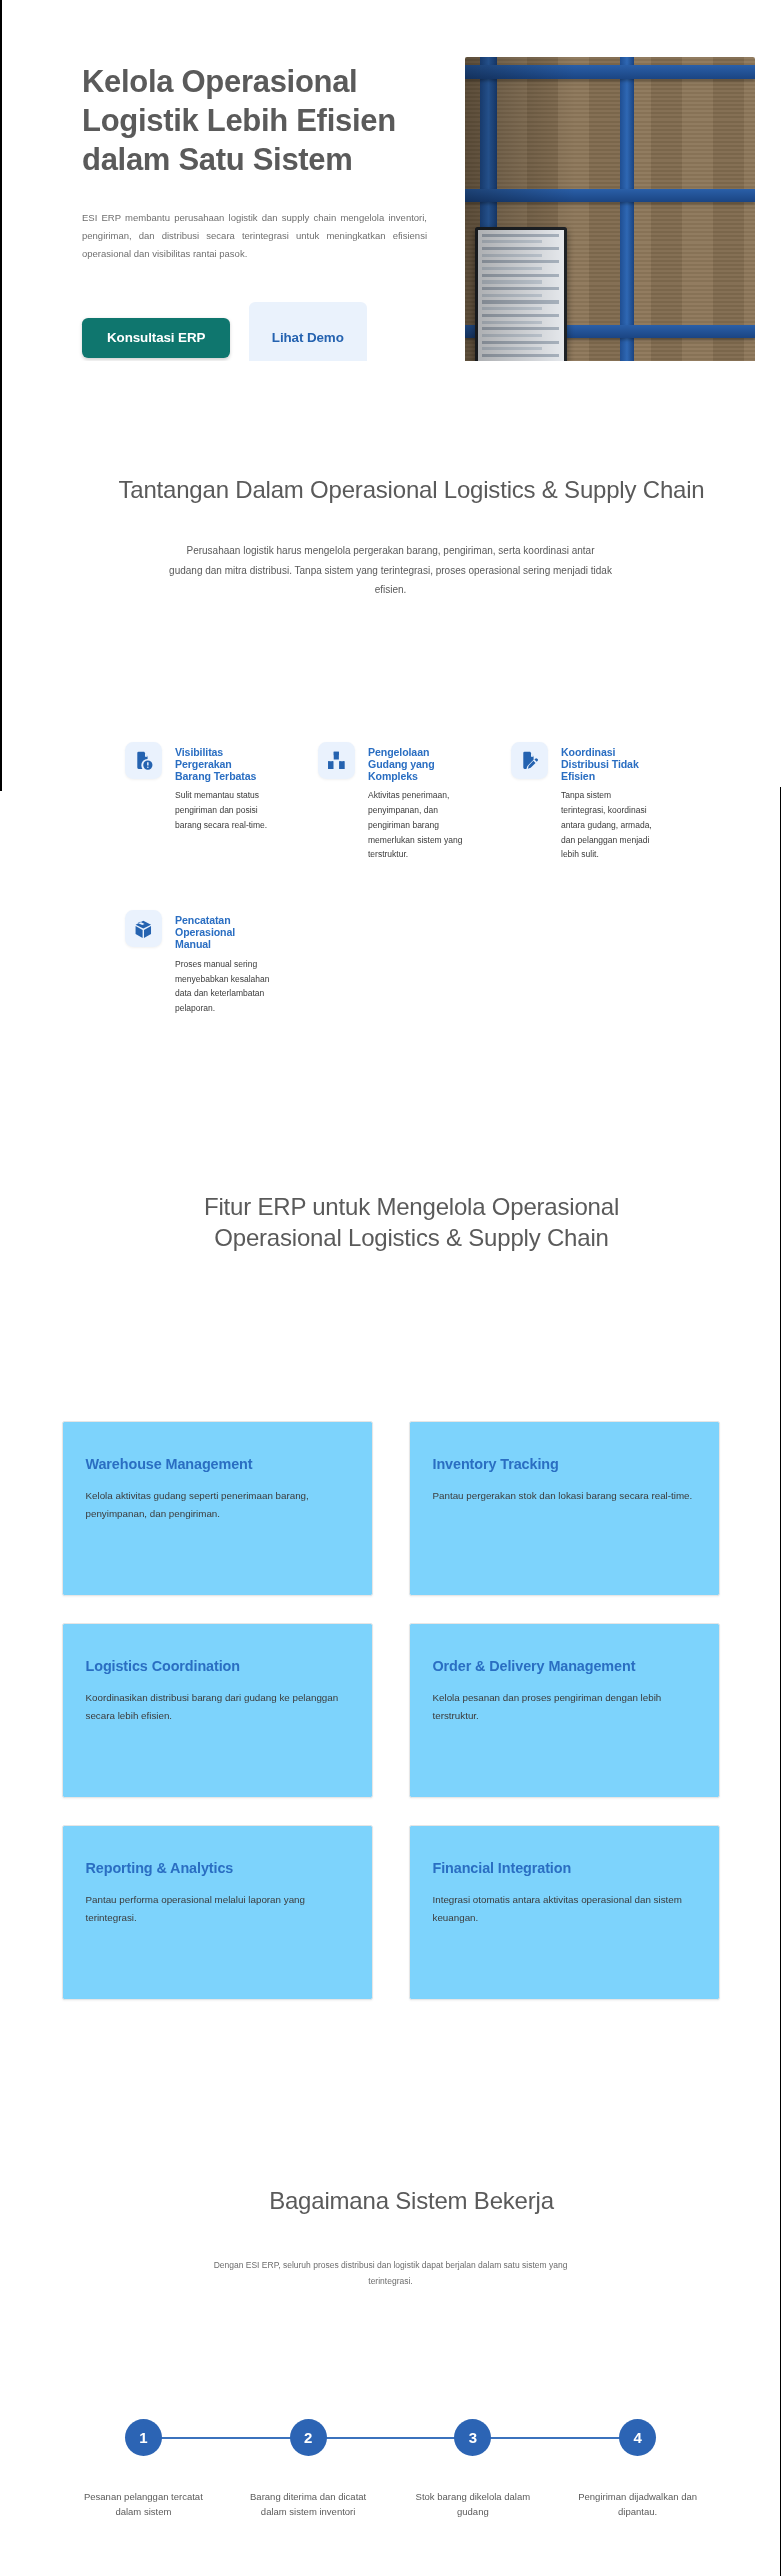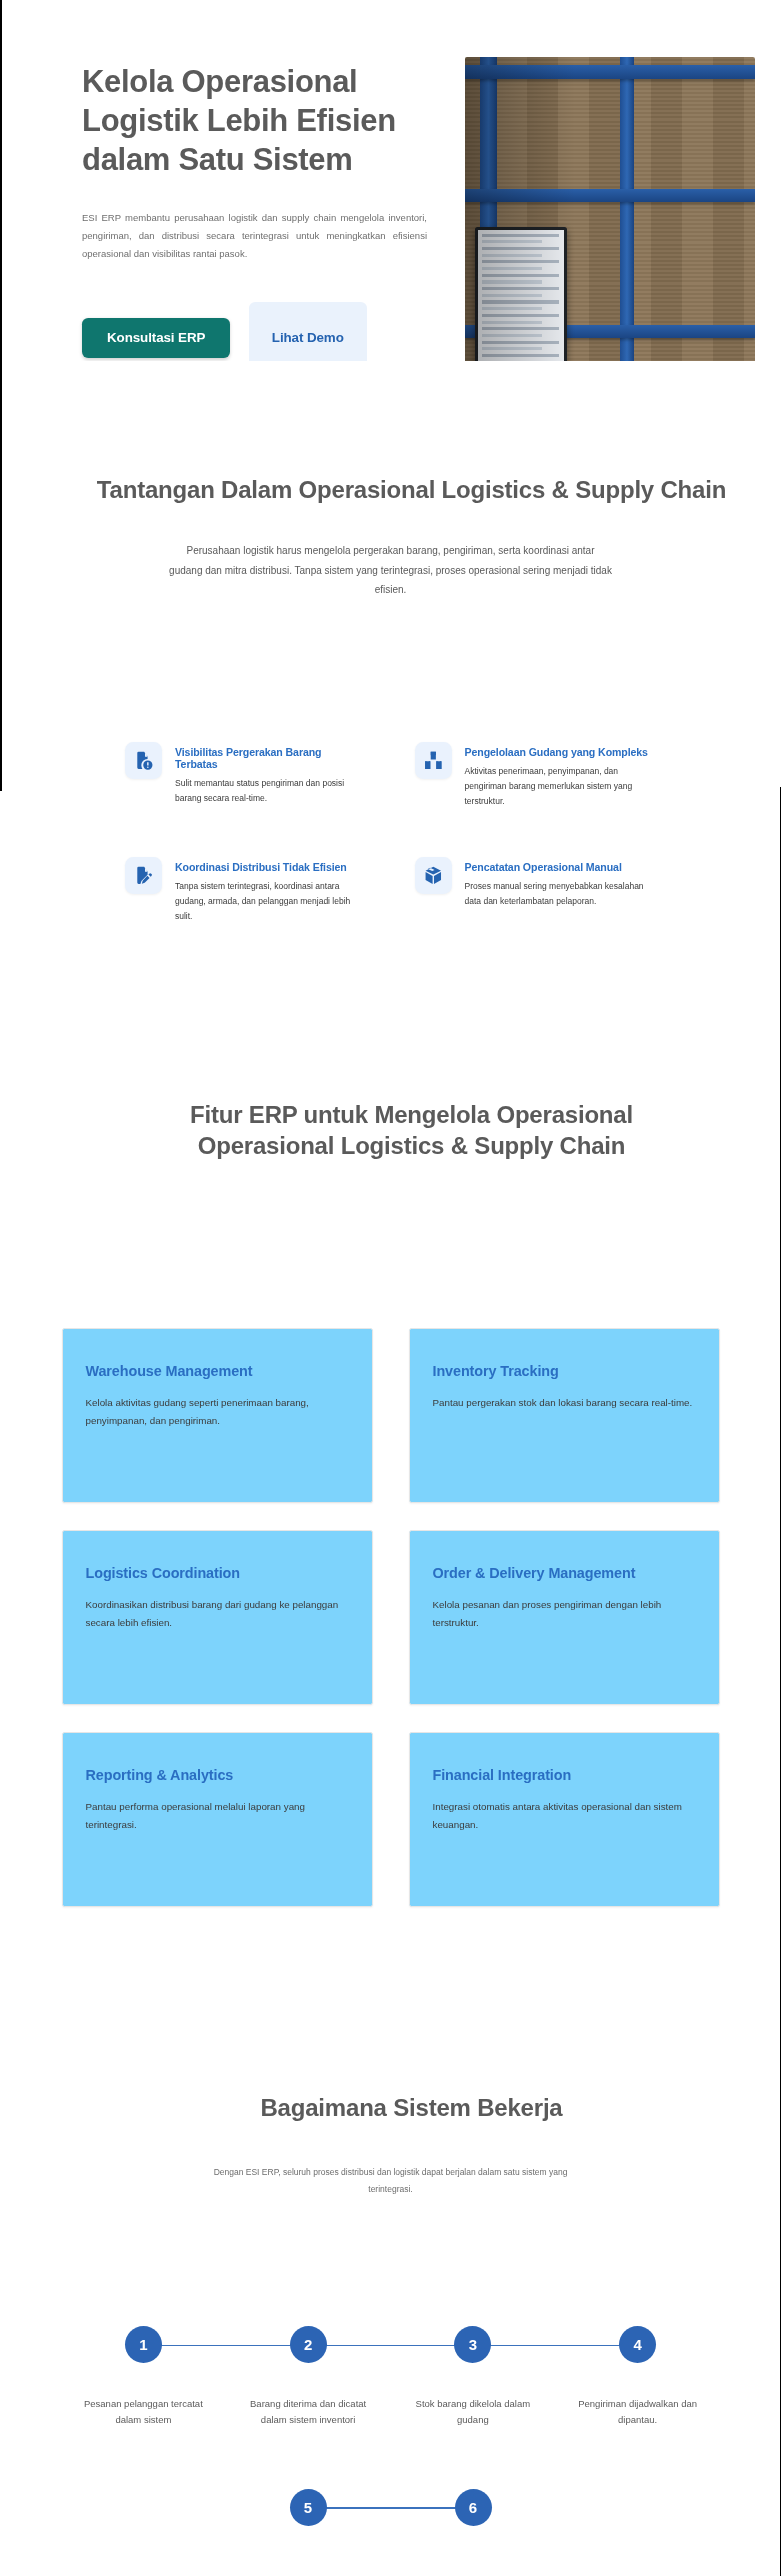--- a/index.html
+++ b/index.html
@@ -177,39 +177,39 @@
 
   
   .challenges {
     position: relative;
     background: #ffffff;
     padding: 113px 0 93px;
   }
   .sec-title {
     text-align: center;
     font-size: 24px;
-    font-weight: bold;
+    font-weight: normal;
     color: #5a5a5a;
     line-height: 1.3;
     letter-spacing: -0.2px;
     margin-left: 42px;
   }
   .sec-lead {
     margin: 36px auto 0;
     text-align: center;
     font-size: 10px;
     line-height: 1.95;
     color: #595959;
     max-width: 443px;
   }
   .chal-grid {
     width: 531px;
     margin: 142px auto 0;
     display: grid;
-    grid-template-columns: 1fr 1fr;
+    grid-template-columns: 1fr 1fr 1fr;
     row-gap: 92px;
     column-gap: 50px;
     gap: 48px;
   }
   .chal-item { display: flex; gap: 13px; align-items: flex-start; }
   .chal-ico {
     flex: 0 0 auto;
     width: 37px; height: 37px;
     border-radius: 8.2px;
     background: #eaf2fd;

